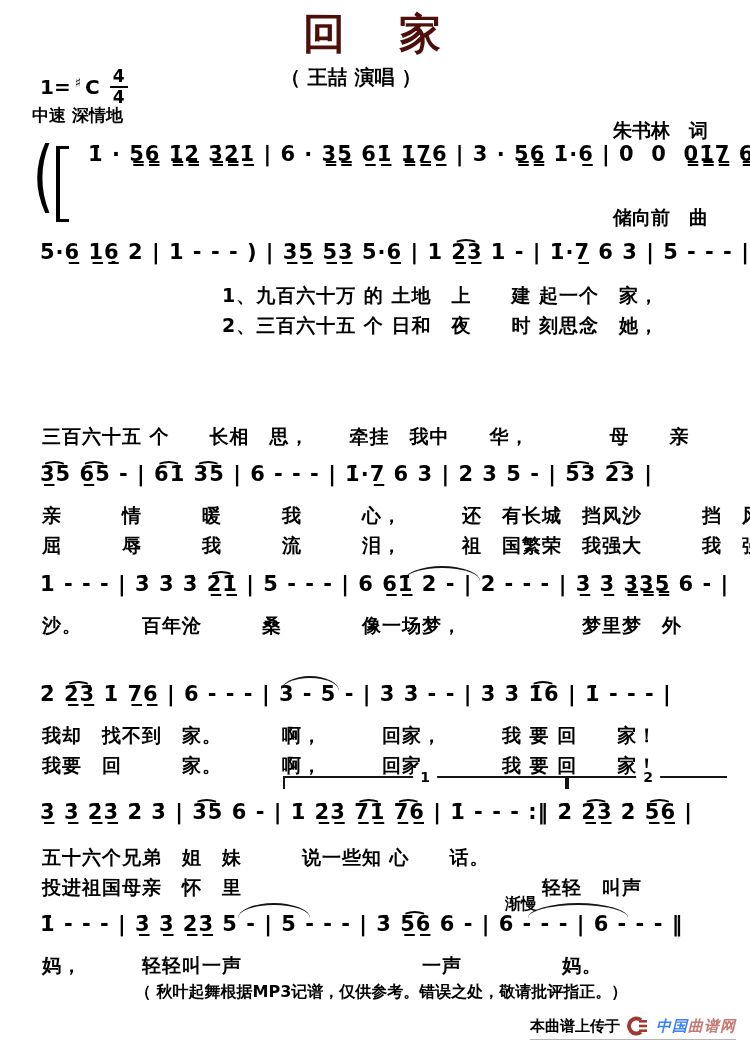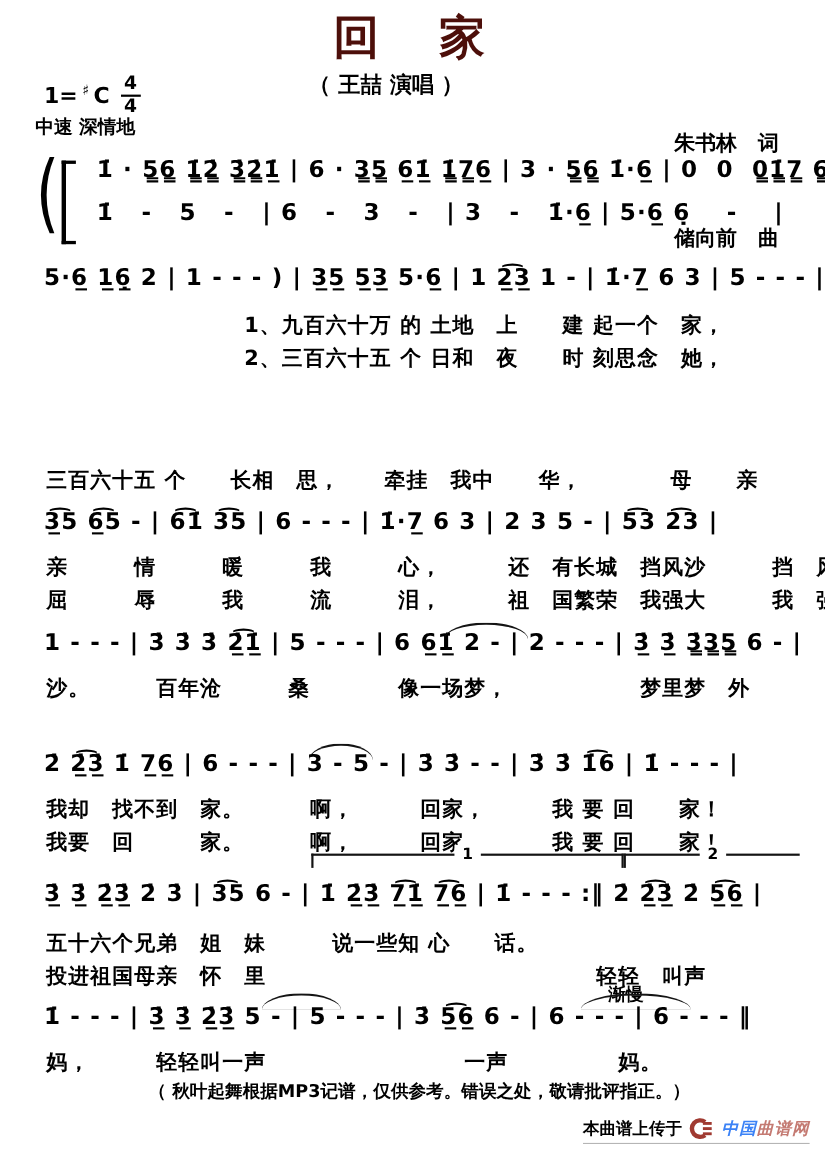--- a/index.html
+++ b/index.html
@@ -54,21 +54,21 @@
   .volta.open-right{border-right:none;}
   .vnum{
     position:absolute;top:-10px;left:50%;transform:translateX(-50%);
     background:#fff;padding:0 7px;font-size:14px;font-weight:700;line-height:18px;
   }
   .arc{
     position:absolute;height:13px;
     border:solid #141414;border-width:2px 0 0 0;
     border-radius:50% 50% 0 0 / 100% 100% 0 0;
   }
-  .rit{position:absolute;top:894px;left:505px;font-size:16px;font-weight:700;margin-left:48px;}
+  .rit{position:absolute;top:894px;left:505px;font-size:16px;font-weight:700;}
   .footnote{position:absolute;top:982px;left:135px;font-size:16px;font-weight:700;white-space:pre;}
   .footer{
     position:absolute;top:1016px;right:14px;display:flex;align-items:center;gap:6px;
     font-size:15px;font-weight:700;border-bottom:1px solid #b5b5b5;padding-bottom:3px;
   }
   .sitename{display:inline-flex;align-items:center;cursor:pointer;letter-spacing:1px;}
   .site-dark{color:#3b82f6;font-style:italic;}
   .site-light{color:#c47a72;font-style:italic;}
 </style>
 </head>
@@ -92,21 +92,20 @@
       <span class="tsTop">4</span>
       <span class="tsBot">4</span>
     </span>
   </div>
   <div class="tempo">中速 深情地</div>
 
   <div class="brace">(</div>
   <div class="sysbracket"></div>
 
   <div class="music intro" style="top:142px">1̇ · 5̳6̳ 1̳̇2̳̇ 3̳̇2̳̇1̲̇ | 6 · 3̳5̳ 6̲1̲̇ 1̳̇7̳6̲ | 3 · 5̳6̳ 1̇·6̲ | 0  0  0̳1̳̇7̳ 6̳7̳6̳ |</div>
-  <div class="music intro" style="top:181px">1̇   -   5   -   | 6   -   3   -   | 3   -   1̇·6̲ | 5·6̲ 6̣    -    |</div>
 
   <div class="music" style="top:240px">5·6̲ 1̲6̲̣ 2 | 1 - - - ) | 3̲5̲ 5̲3̲ 5·6̲ | 1 2̲͡3̲ 1 - | 1̇·7̲ 6 3 | 5 - - - |</div>
   <div class="lyric indent" style="top:283px">1、九百六十万 的 土地　上　　建 起一个　家，</div>
   <div class="lyric indent" style="top:313px">2、三百六十五 个 日和　夜　　时 刻思念　她，</div>
 
   <div class="lyric" style="top:424px">三百六十五 个　　长相　思，　　牵挂　我中　　华，　　　　母　　亲</div>
 
   <div class="music" style="top:462px">3̲͡5 6̲͡5 - | 6͡1̇ 3͡5 | 6 - - - | 1̇·7̲ 6 3 | 2 3 5 - | 5͡3 2͡3 |</div>
   <div class="lyric" style="top:503px">亲　　　情　　　暖　　　我　　　心，　　　还　有长城　挡风沙　　　挡　风</div>
   <div class="lyric" style="top:533px">屈　　　辱　　　我　　　流　　　泪，　　　祖　国繁荣　我强大　　　我　强</div>

